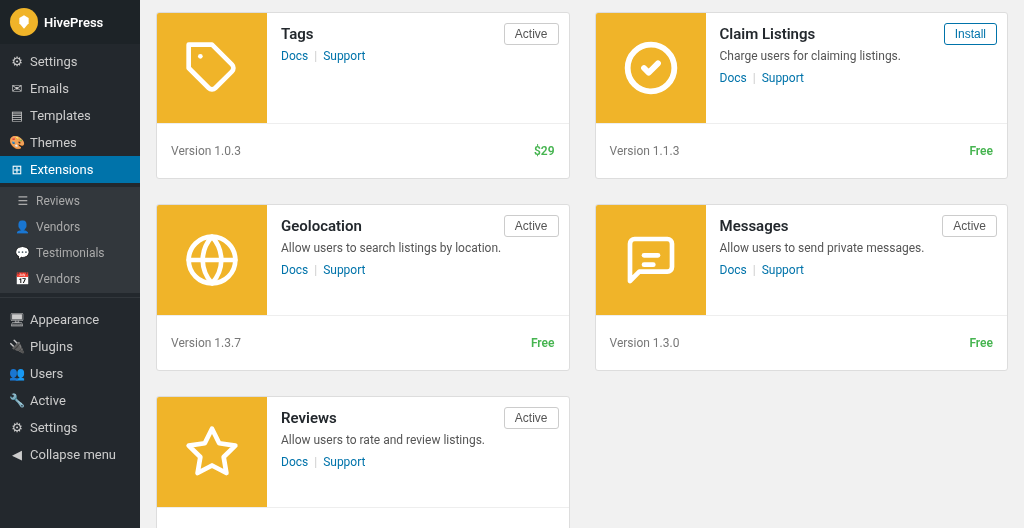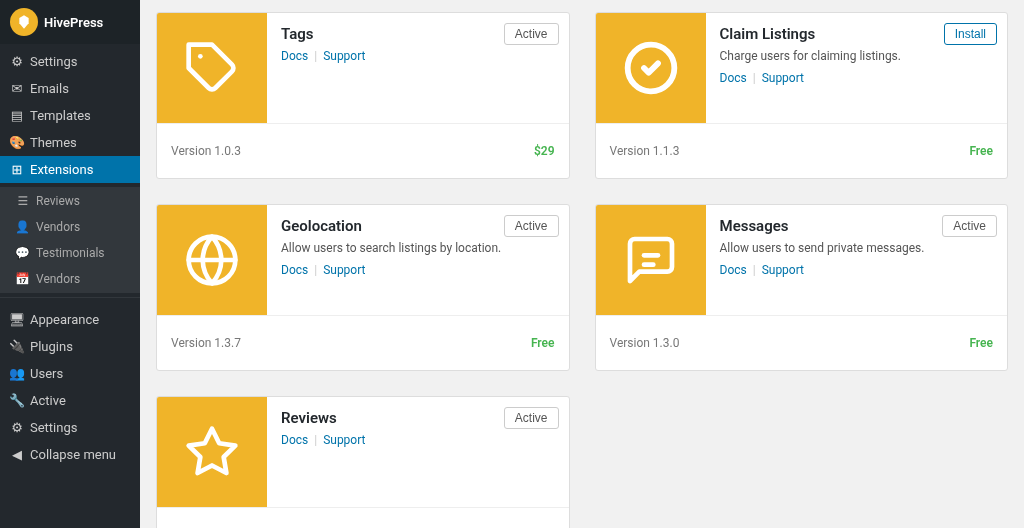--- a/index.html
+++ b/index.html
@@ -343,20 +343,21 @@
 
     <div class="ext-card">
       <div class="ext-card-body">
         <div class="ext-icon">
           <svg viewBox="0 0 24 24" fill="none" stroke="white" stroke-width="2" stroke-linecap="round" stroke-linejoin="round">
             <polygon points="12,2 15.09,8.26 22,9.27 17,14.14 18.18,21.02 12,17.77 5.82,21.02 7,14.14 2,9.27 8.91,8.26"></polygon>
           </svg>
         </div>
         <div class="ext-info">
           <div class="ext-title">Reviews</div>
+          <div class="ext-desc">Allow users to rate and review listings.</div>
           <div class="ext-links">
             <a class="ext-link">Docs</a>
             <span class="ext-link-sep">|</span>
             <a class="ext-link">Support</a>
           </div>
           <button class="ext-btn active">Active</button>
         </div>
       </div>
       <div class="ext-footer">
         <span>Version 1.3.0</span>

